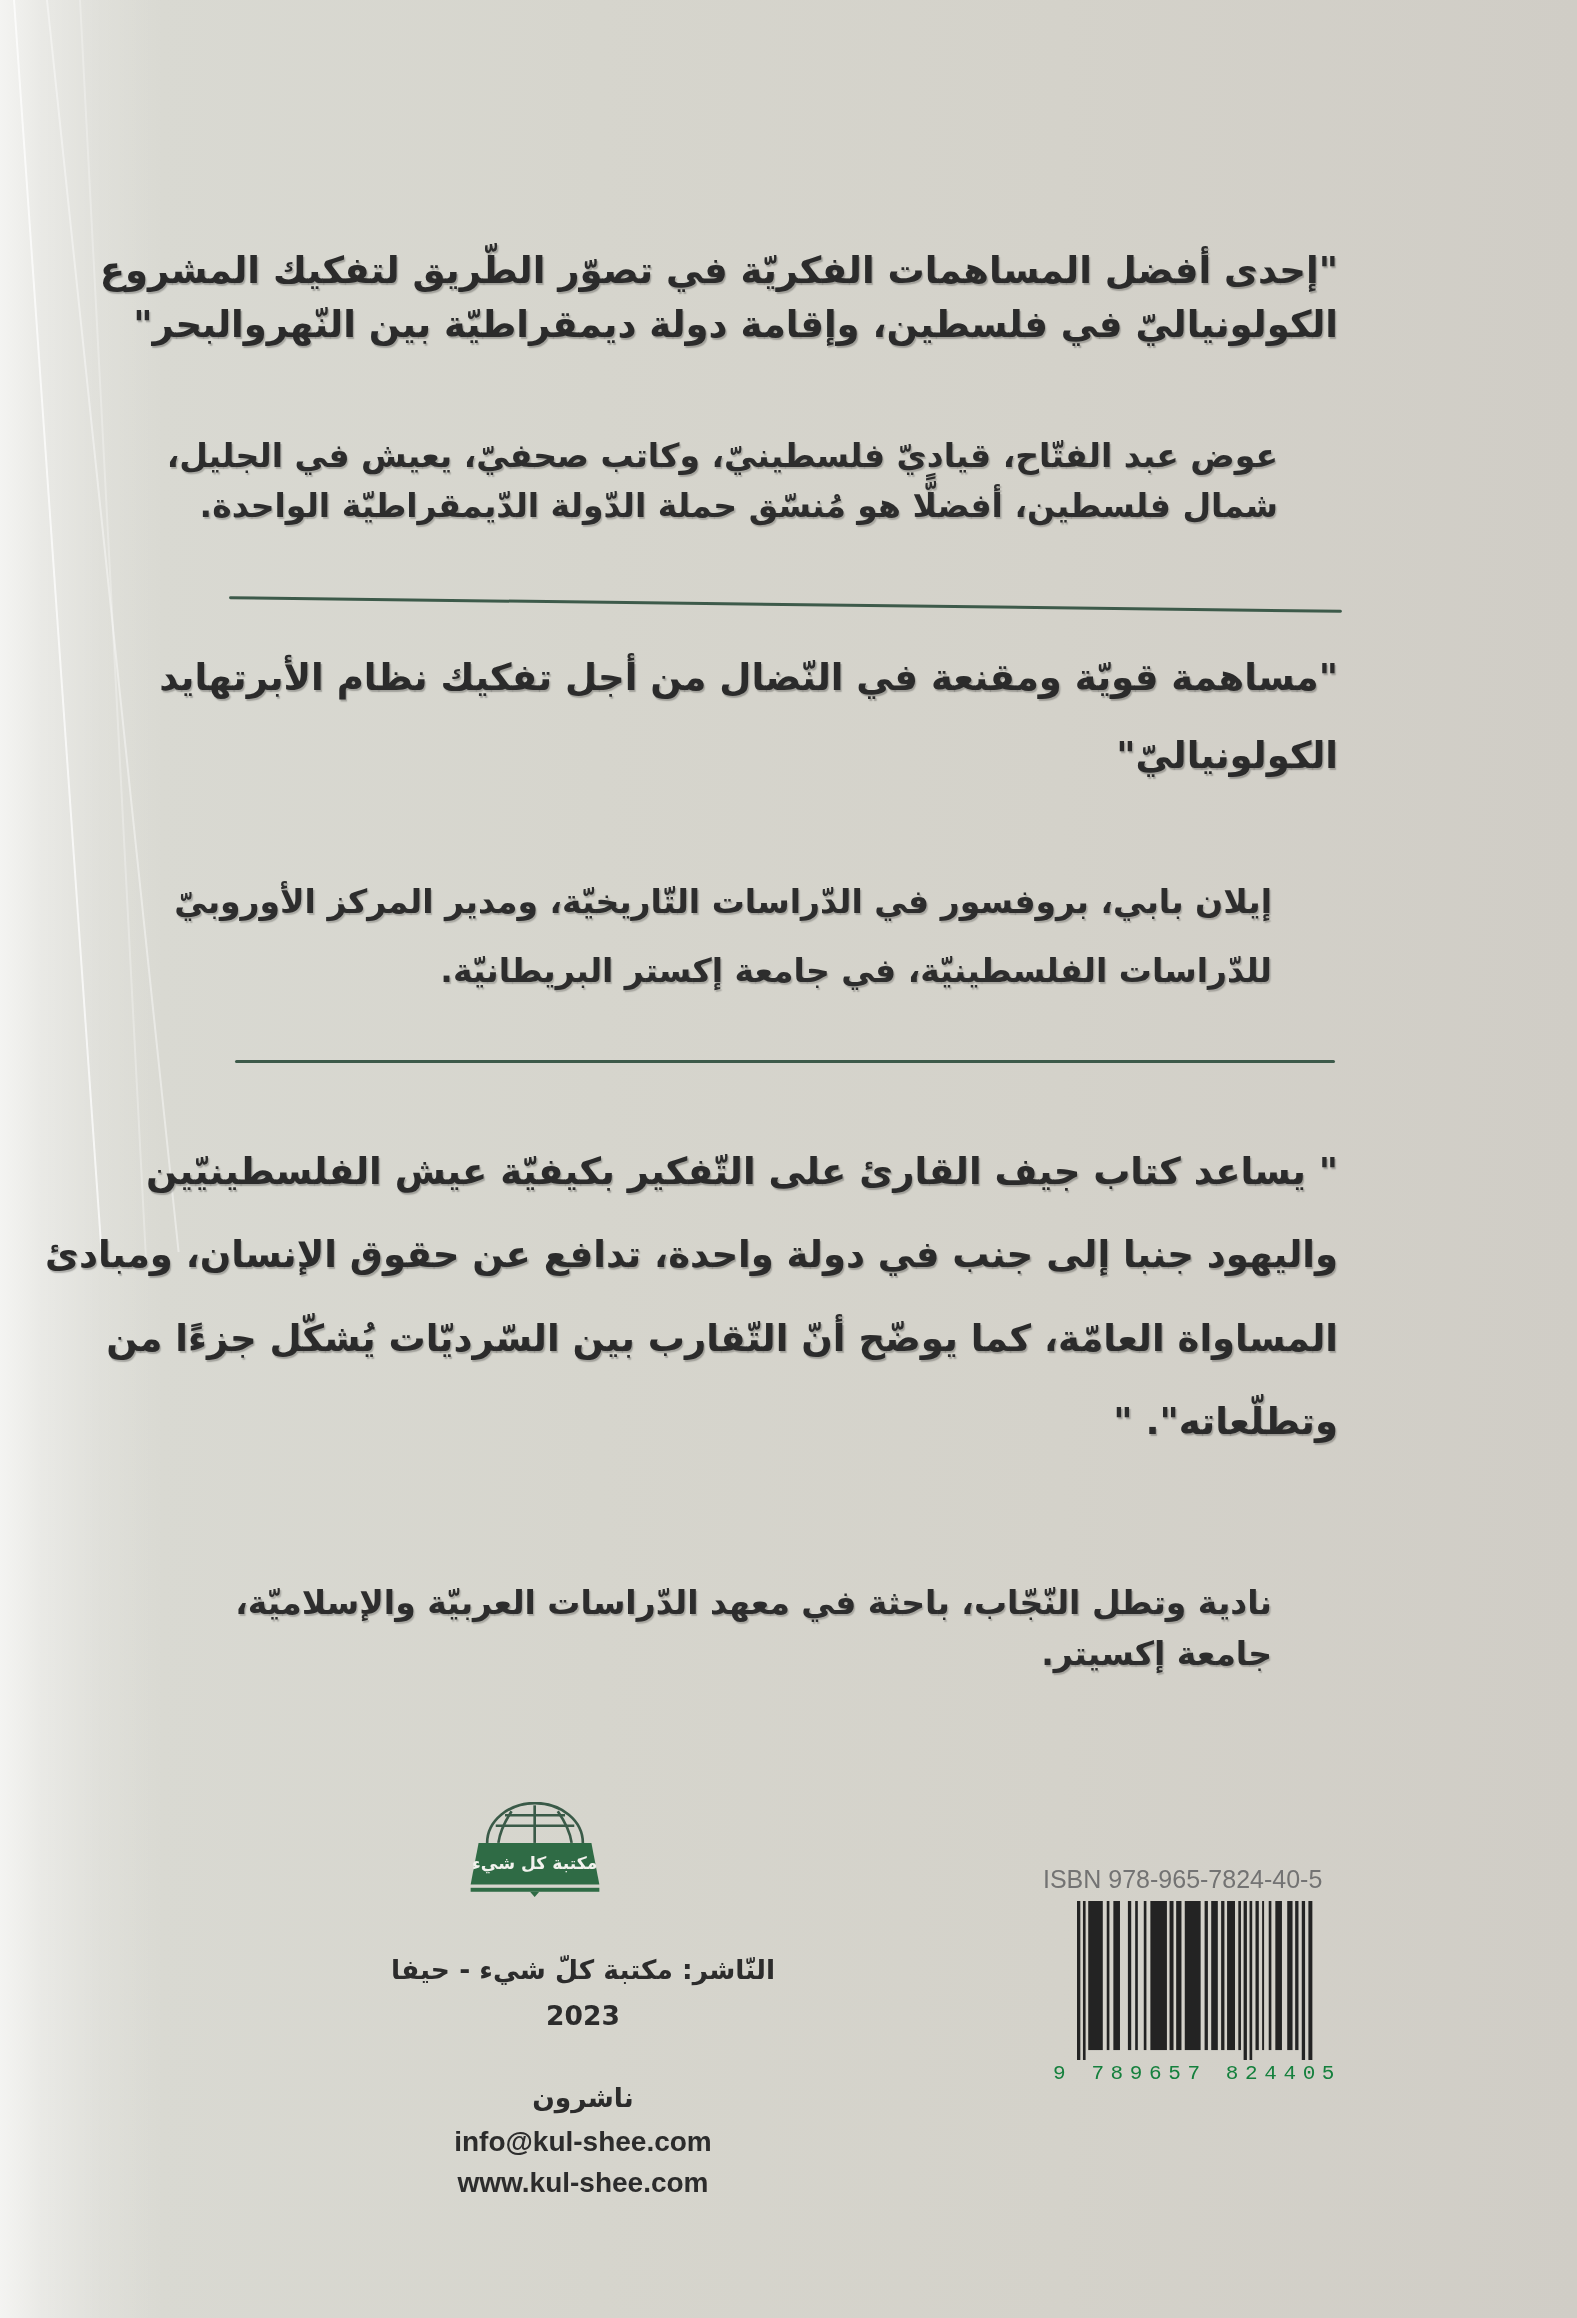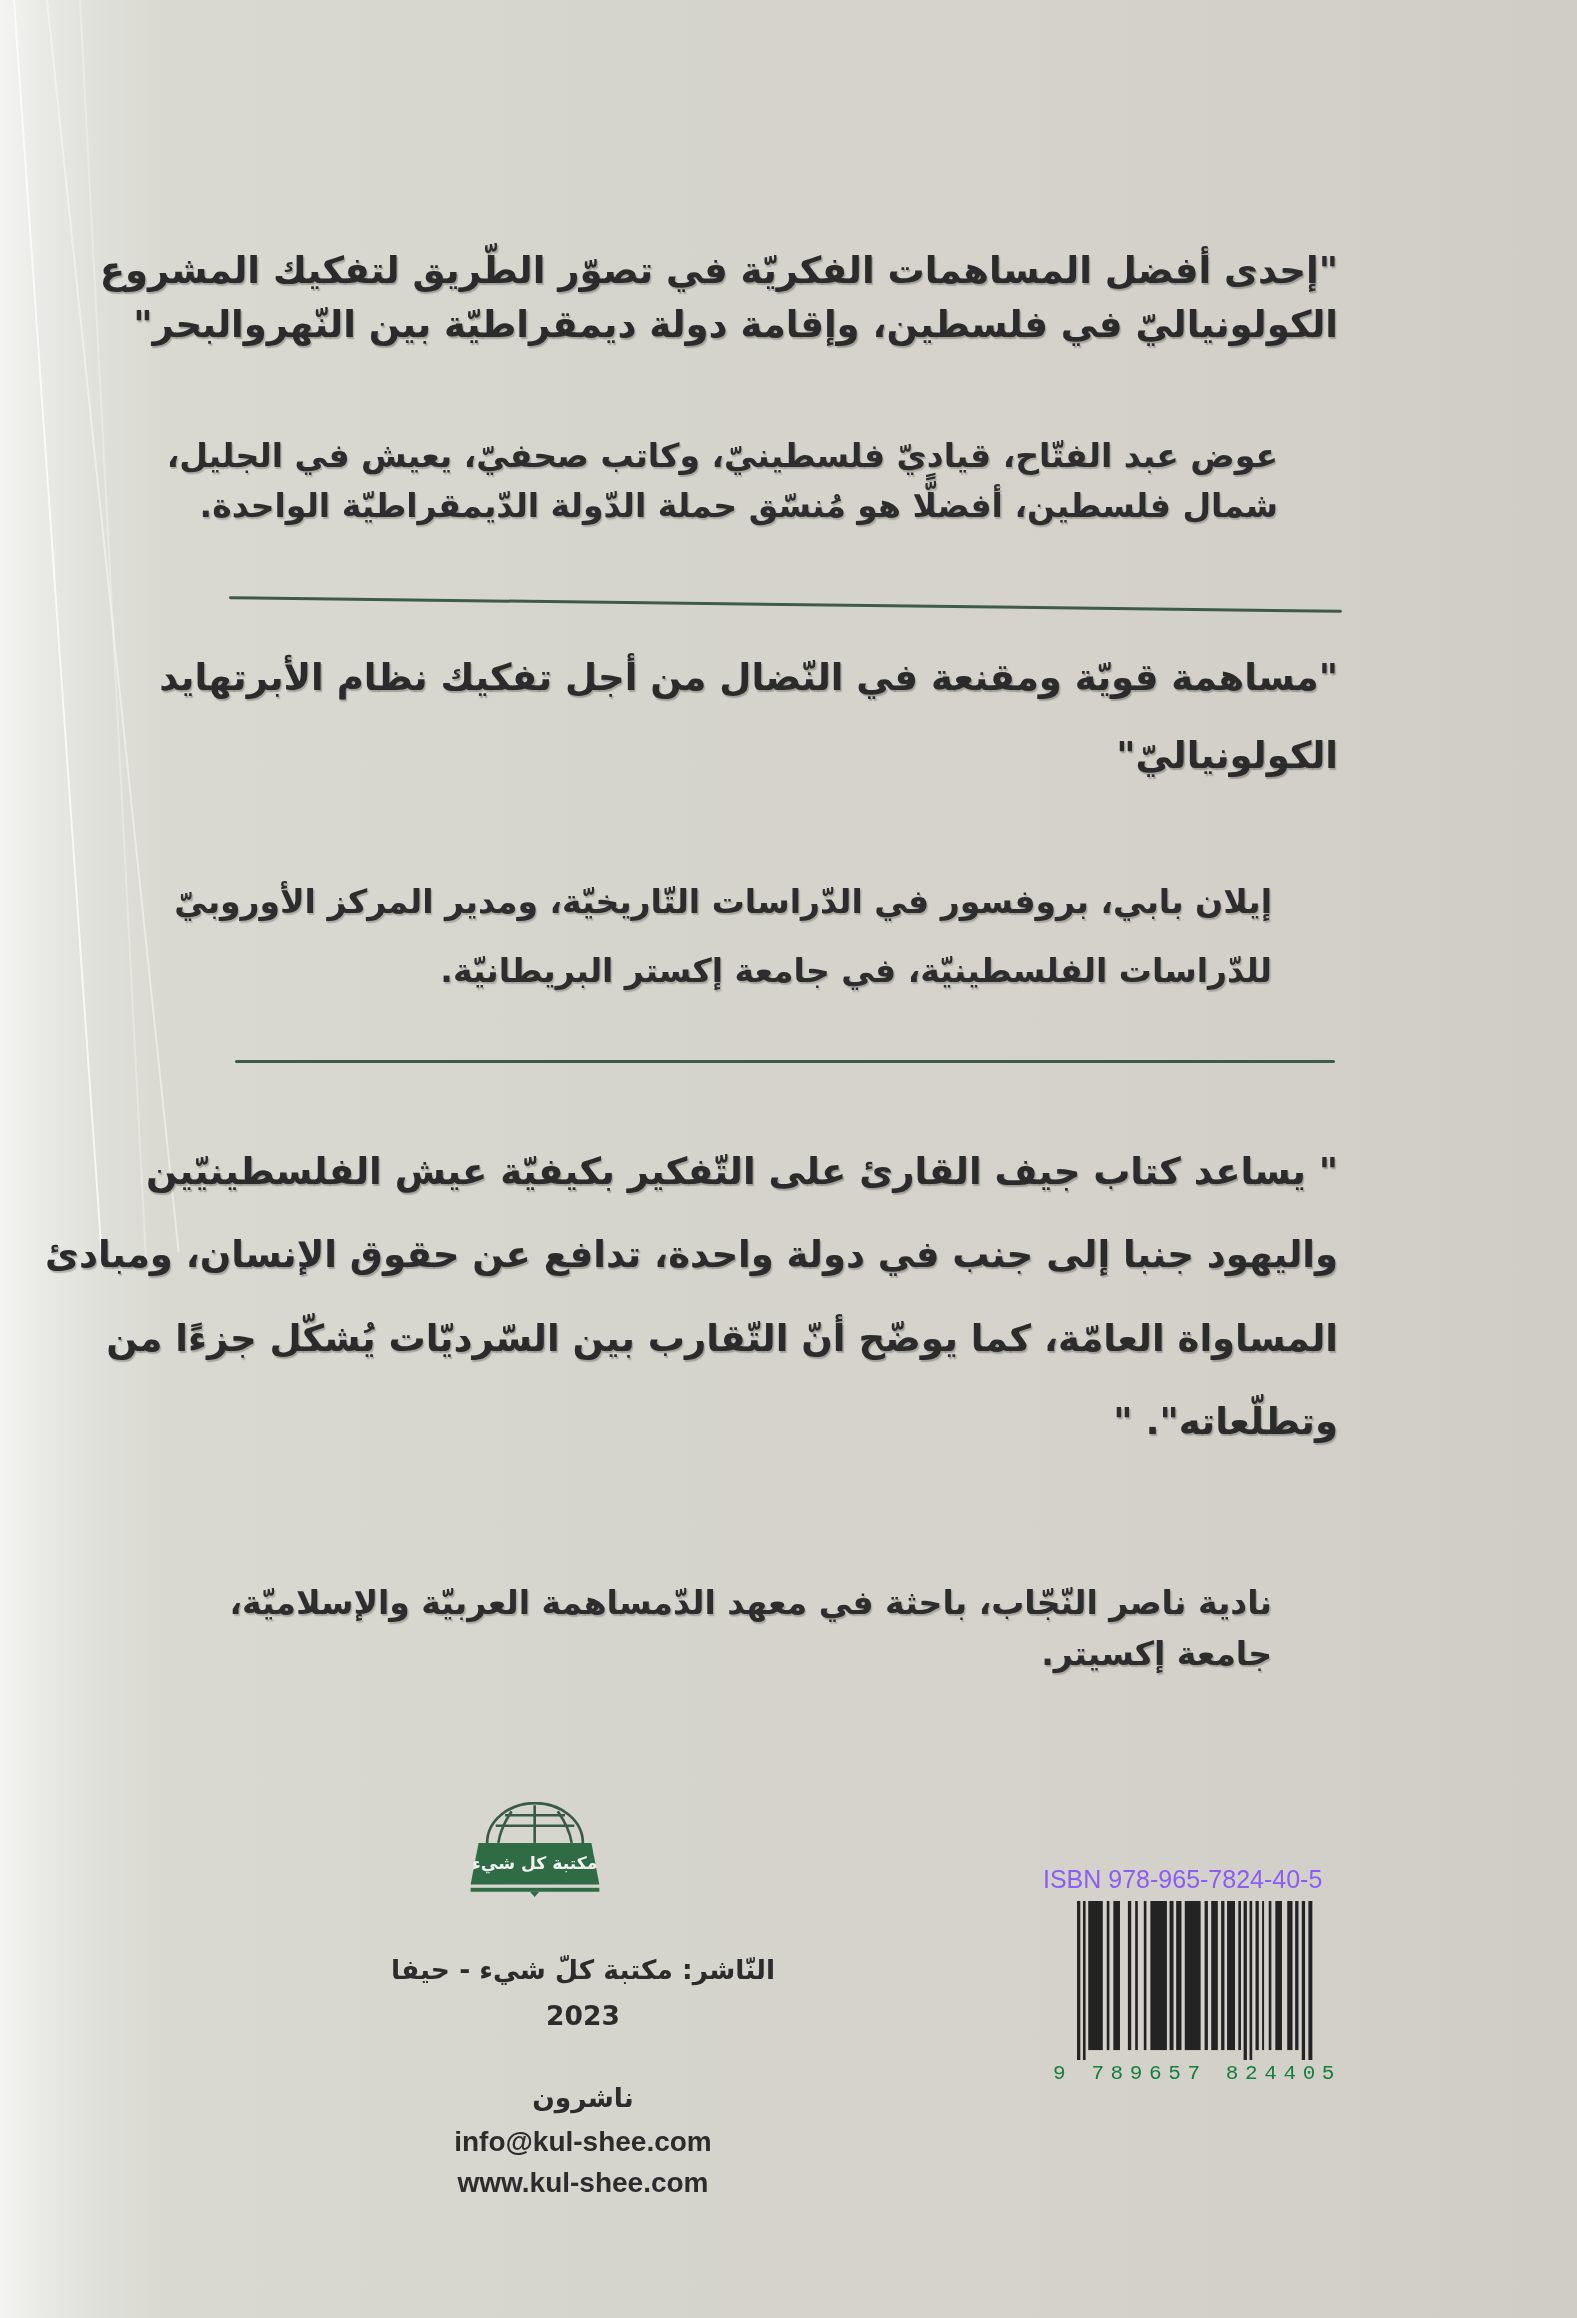--- a/index.html
+++ b/index.html
@@ -13,21 +13,21 @@
     background: linear-gradient(90deg, rgba(255,255,255,0.55) 0%, rgba(255,255,255,0.15) 60%, rgba(255,255,255,0) 100%); }
   .wrap-line { position:absolute; top:0; width:2px; height:1259px; background: rgba(255,255,255,0.7); transform-origin: top left; }
   .block { position:absolute; direction: rtl; text-align: right; }
   .quote { font-weight: bold; font-size: 37px; line-height: 1.45; color:#2b2b2b; text-shadow: 1.3px 2px 1.3px rgba(0,0,0,0.25); }
   .attr  { font-weight: bold; font-size: 33px; line-height: 1.5; color:#2d2d2d; text-shadow: 1.3px 2px 1.3px rgba(0,0,0,0.22); }
   .divider { position:absolute; height:3.3px; background:#3d5a4a; border-radius:2px; }
   .logo { position:absolute; left:464px; top:1802px; width:142px; height:99px; }
   .pub { position:absolute; left:371px; top:1911px; width:424px; text-align:center; }
   .pub .ar { direction: rtl; font-size: 26.5px; font-weight: bold; line-height: 46px; color:#2c2c2c;margin-top:36px; }
   .pub .en { font-family: "Liberation Sans", sans-serif; font-size: 28px; font-weight: bold; line-height: 41px; color:#2c2c2c; letter-spacing: 0px; }
-  .isbn { position:absolute; left:1043px; top:1865px; font-family:"Liberation Sans", sans-serif; font-size:25px; color:#8b5cf6; white-space:nowrap; }
+  .isbn { position:absolute; left:1043px; top:1865px; font-family:"Liberation Sans", sans-serif; font-size:25px; color:#737373; white-space:nowrap; }
   .barcode { position:absolute; left:1077px; top:1901px; width:238px; height:159px; }
   .barnum { position:absolute; left:1053px; top:2062px; font-family:"Liberation Mono", monospace; font-size:21px; color:#15803d; letter-spacing: 6.6px; white-space:nowrap; }
 </style>
 </head>
 <body>
 
 <div class="wrap-left"></div>
 <div class="wrap-line" style="left:13.2px; transform: rotate(-4deg);"></div>
 <div class="wrap-line" style="left:46px; transform: rotate(-6deg); opacity:.6;"></div>
 <div class="wrap-line" style="left:79px; transform: rotate(-3deg); opacity:.4;"></div>
@@ -52,21 +52,21 @@
 </div>
 <div class="divider" style="left:235px; top:1060px; width:1100px;"></div>
 
 <div class="block quote" style="left:205px; top:1130px; width:1133px; line-height:2.25;">
   <div style="white-space:nowrap;">" يساعد كتاب جيف القارئ على التّفكير بكيفيّة عيش الفلسطينيّين</div>
   <div style="white-space:nowrap;">واليهود جنبا إلى جنب في دولة واحدة، تدافع عن حقوق الإنسان، ومبادئ</div>
   <div style="white-space:nowrap;">المساواة العامّة، كما يوضّح أنّ التّقارب بين السّرديّات يُشكّل جزءًا من</div>
   <div style="white-space:nowrap;">وتطلّعاته". "</div>
 </div>
 <div class="block attr" style="left:311px; top:1577px; width:961px; line-height:1.55;">
-  <div style="white-space:nowrap;">نادية ناصر النّجّاب، باحثة في معهد الدّمساهمة العربيّة والإسلاميّة،</div>
+  <div style="white-space:nowrap;">نادية وتطل النّجّاب، باحثة في معهد الدّراسات العربيّة والإسلاميّة،</div>
   <div style="white-space:nowrap;">جامعة إكسيتر.</div>
 </div>
 
 <svg class="logo" viewBox="0 0 215 150">
   <g fill="none" stroke="#3a5a48" stroke-width="4">
     <path d="M35 62 A72 60 0 0 1 180 62"></path>
     <path d="M107 5 L107 62"></path>
     <path d="M72 14 Q55 40 52 62"></path>
     <path d="M142 14 Q160 40 163 62"></path>
     <path d="M48 36 L167 36"></path>

